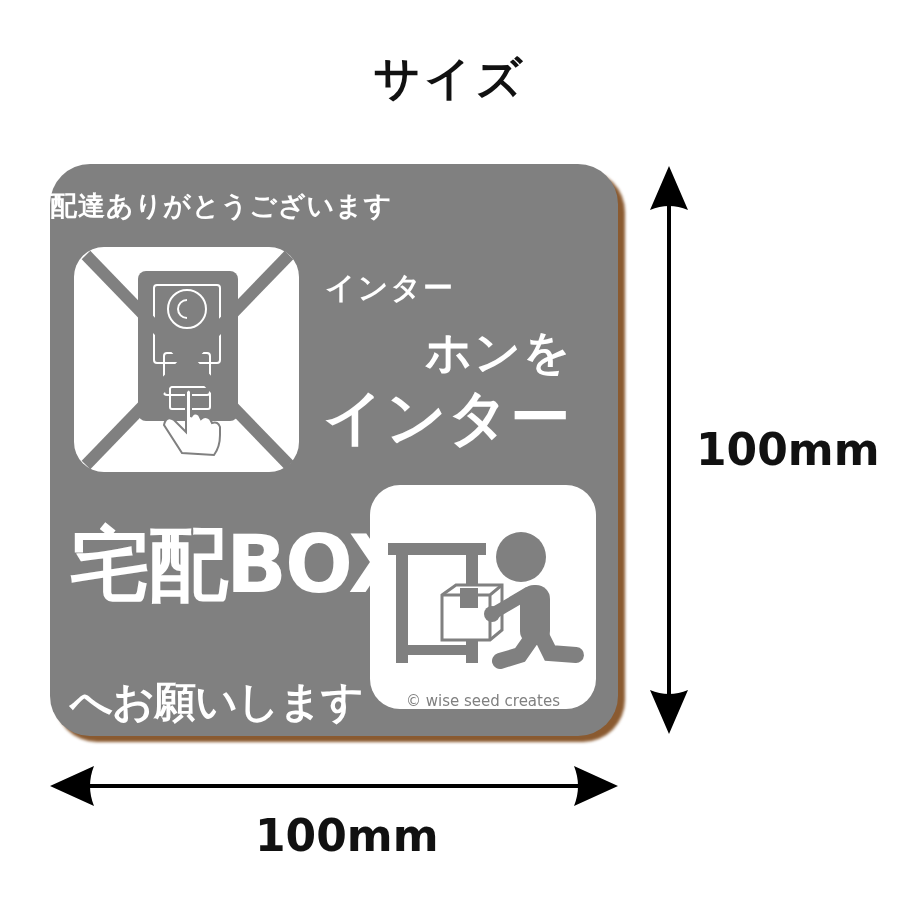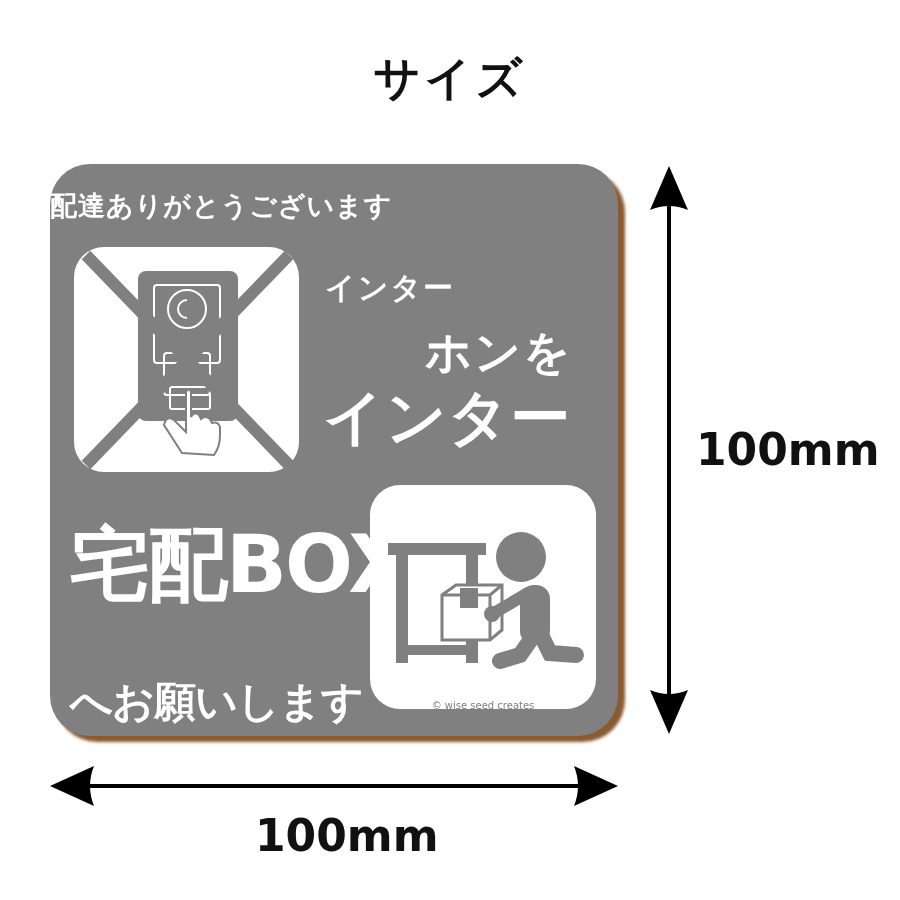--- a/index.html
+++ b/index.html
@@ -11,21 +11,21 @@
   .hdr{left:50px;width:568px;top:188px;color:#fff;font-weight:bold;font-size:27px;letter-spacing:1px;}
   .box{background:#fff;border-radius:30px;}
   .box1{left:74px;top:247px;width:225px;height:225px;}
   .box2{left:370px;top:485px;width:226px;height:224px;}
   .txt{color:#fff;font-weight:bold;white-space:nowrap;}
   .t1{left:325px;top:268px;font-size:30px;letter-spacing:2px;}
   .t2{left:425px;top:322px;font-size:46px;letter-spacing:2px;}
   .t3{left:323px;top:378px;font-size:60px;letter-spacing:1px;}
   .t4{left:70px;top:512px;font-size:80px;letter-spacing:-2px;}
   .t5{left:70px;top:628px;font-size:42px;letter-spacing:-1px;margin-top:46px;}
-  .credit{left:370px;width:226px;top:692px;text-align:center;color:#808080;font-size:10px;font-family:"DejaVu Sans",sans-serif;margin-top:8px;}
+  .credit{left:370px;width:226px;top:692px;text-align:center;color:#808080;font-size:15px;font-family:"DejaVu Sans",sans-serif;}
   .dim{font-weight:bold;font-size:44px;color:#111;}
   .dimv{left:696px;top:424px;}
   .dimh{left:255px;top:810px;}
   svg{display:block;}
 </style>
 </head>
 <body>
 
 <div class="abs title">サイズ</div>
 

